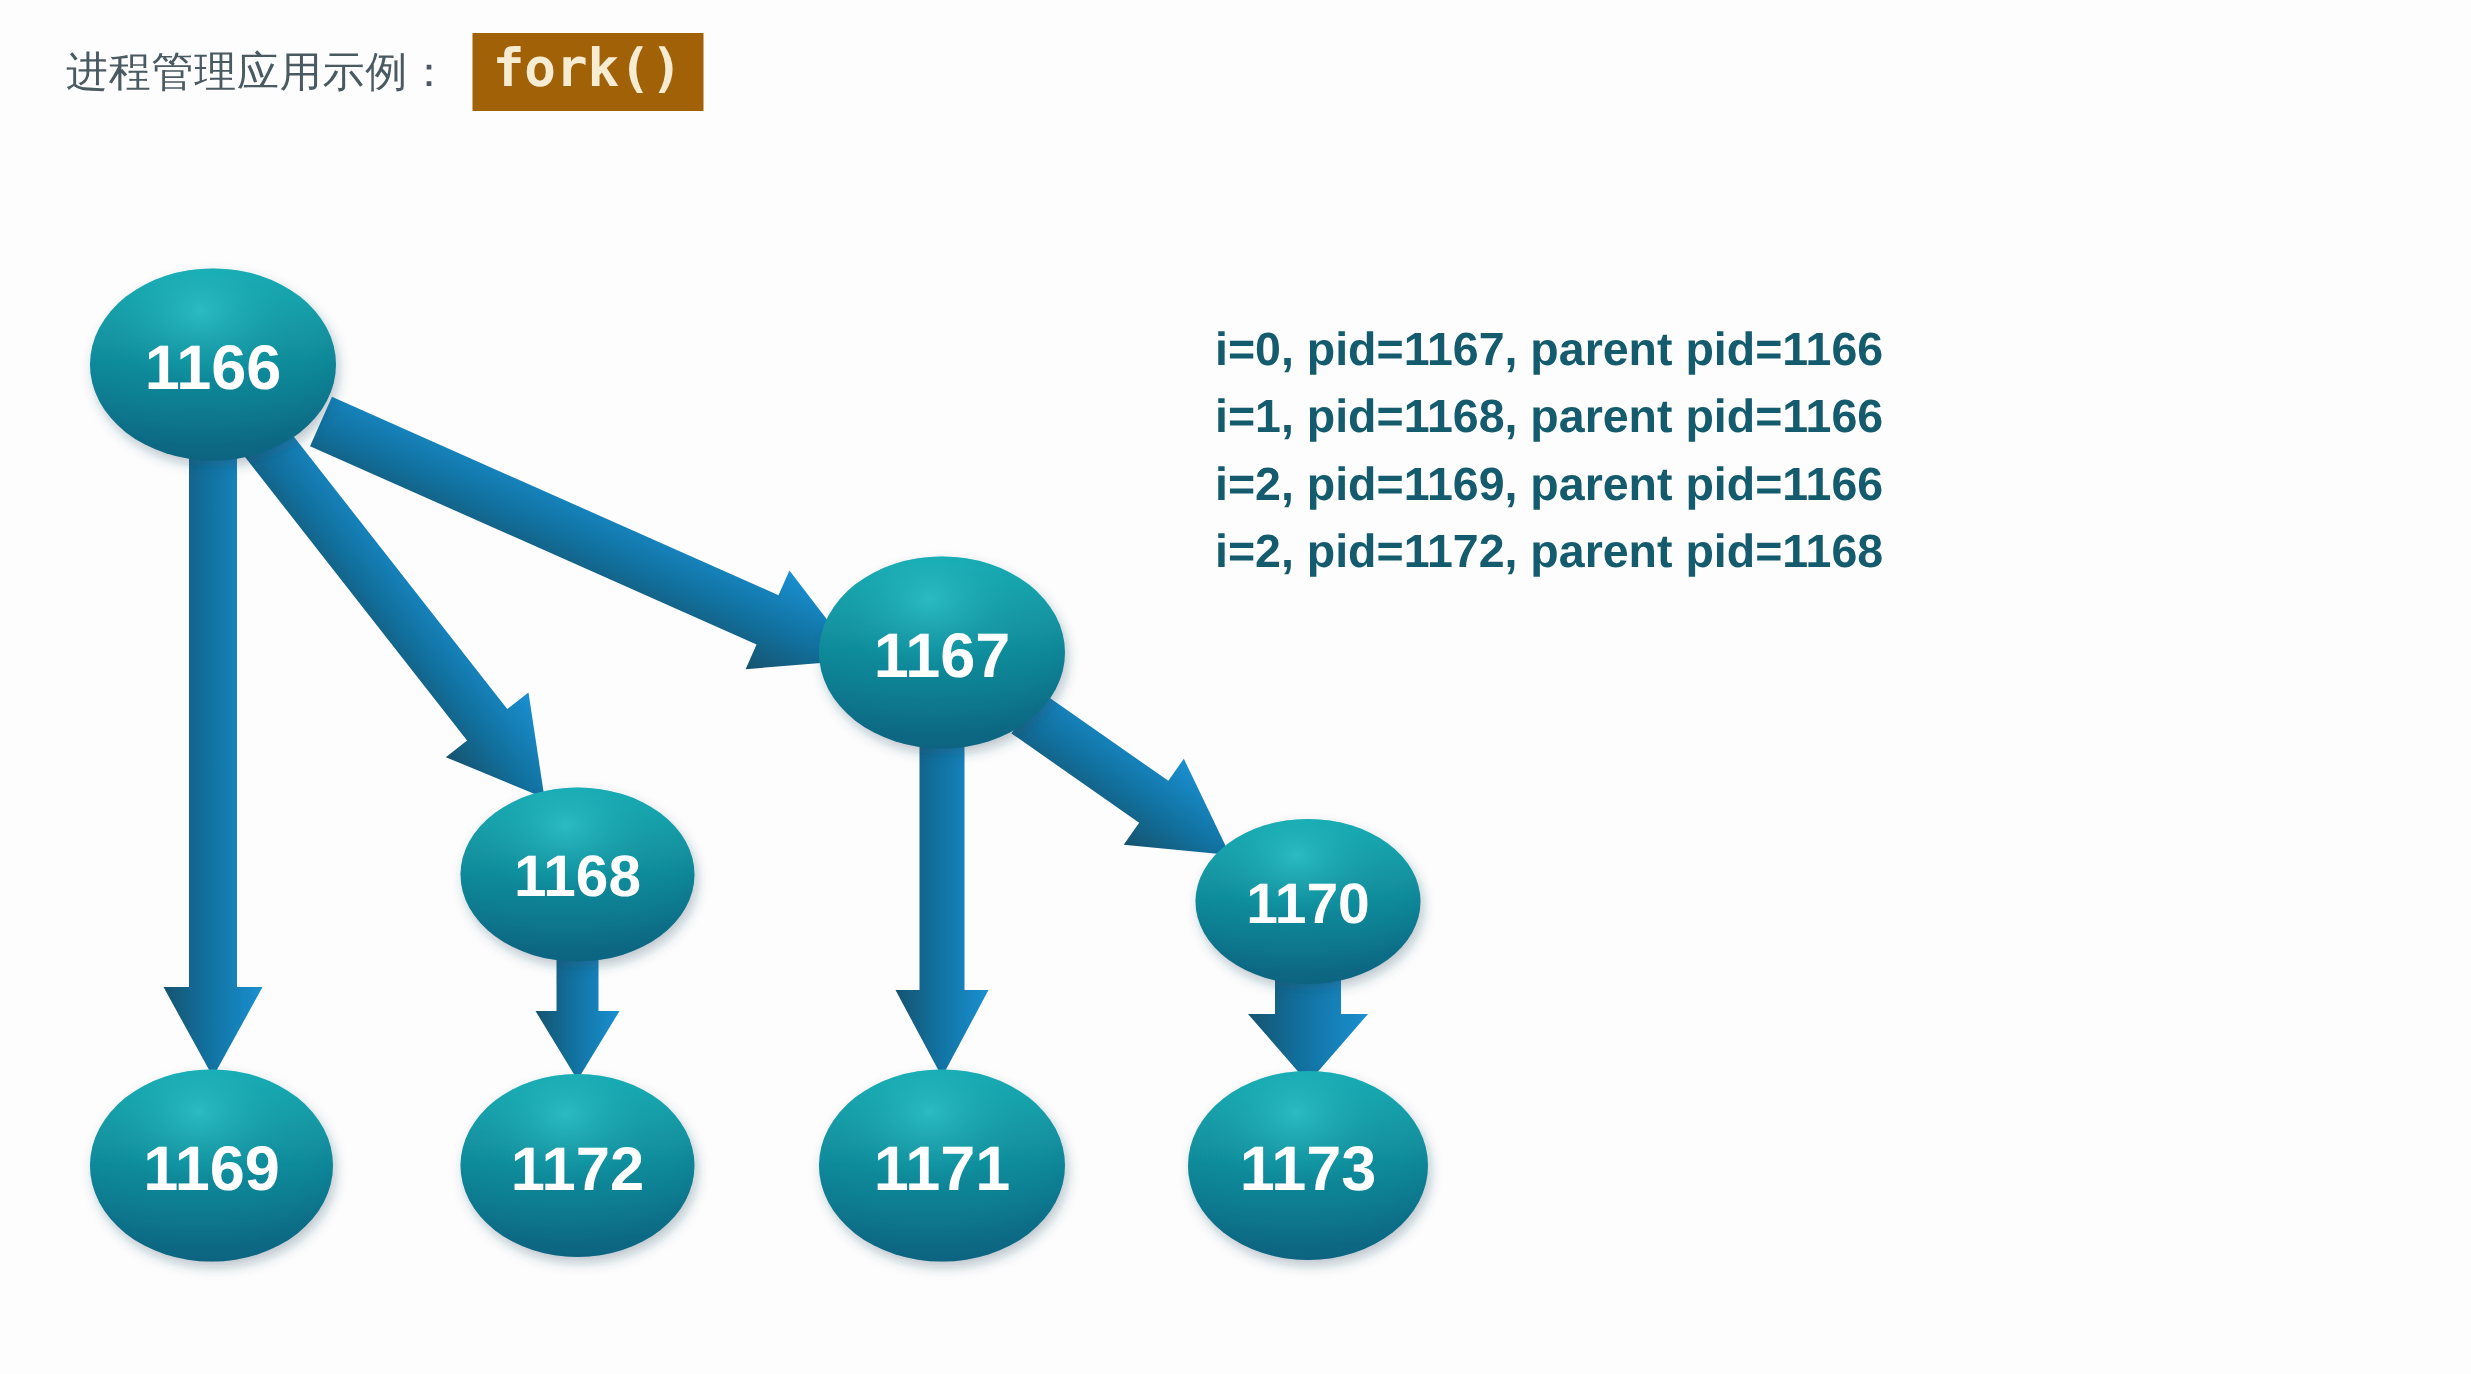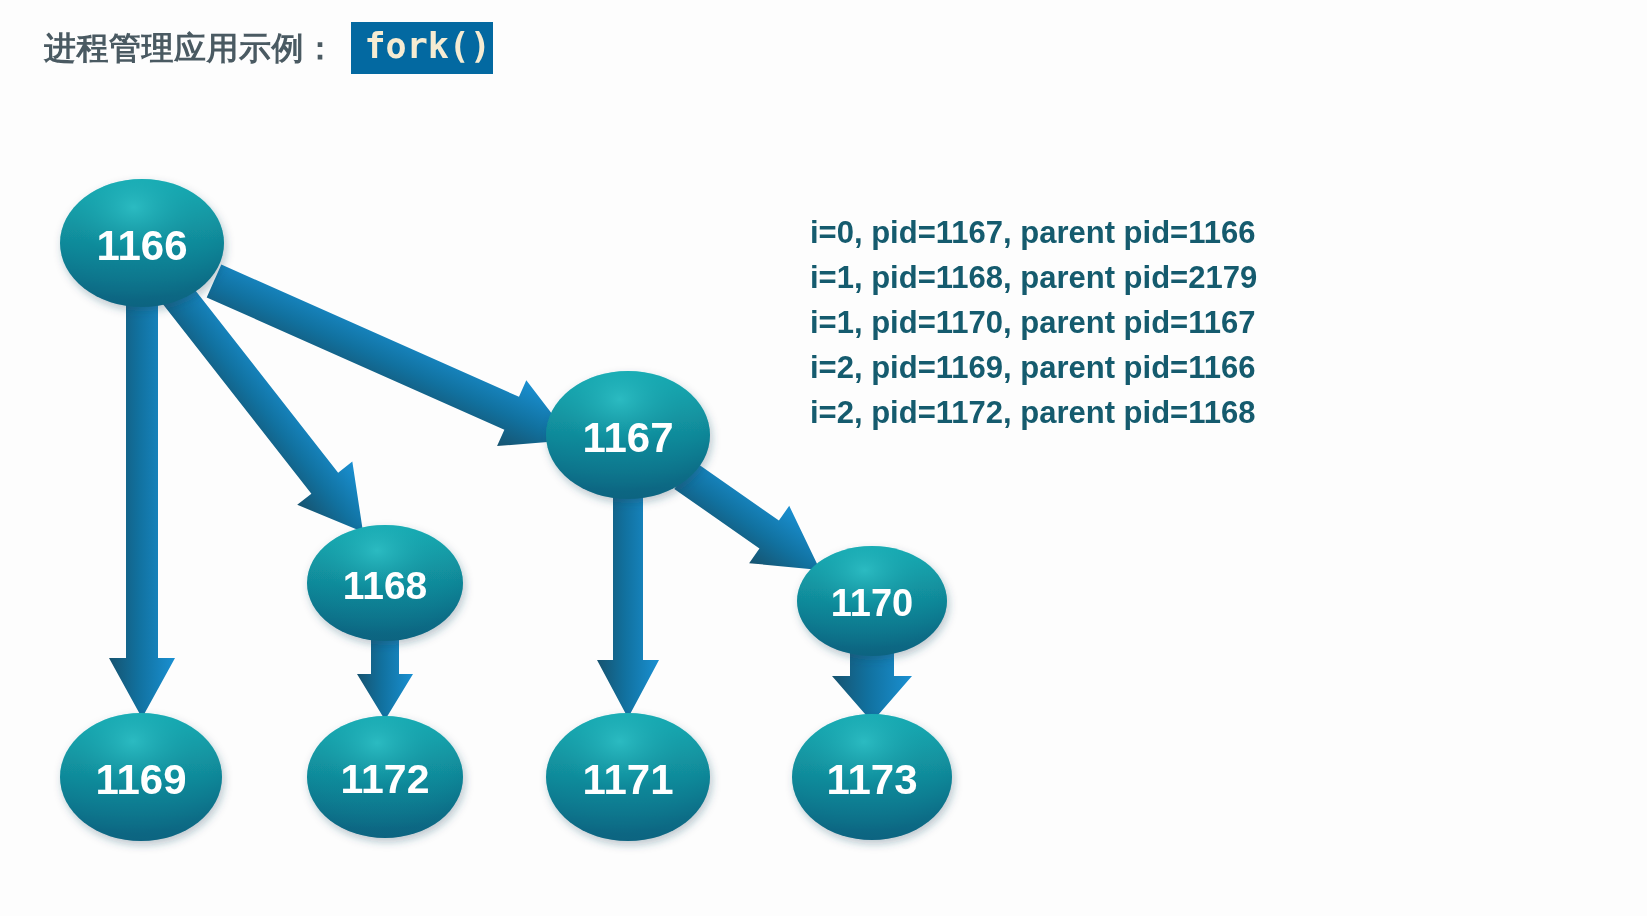--- a/index.html
+++ b/index.html
@@ -20,34 +20,34 @@
   #title-bar {
     position: absolute;
     left: 44px;
     top: 22px;
     display: flex;
     align-items: center;
     gap: 0px;
     white-space: nowrap;
   }
   #title-text {
-    font-size: 32px;
-    font-weight: bold;
+    font-size: 28px;
+    font-weight: normal;
     color: #4a5a62;
     letter-spacing: 0.5px;
     line-height: 1;
   }
   #title-code-badge {
     display: inline-block;
-    background: #0369a1;
+    background: #a16207;
     color: #f6ecd2;
     font-family: "DejaVu Sans Mono", "Liberation Mono", monospace;
     font-size: 35px;
     font-weight: bold;
-    padding: 6px 2px 9px 14px;
+    padding: 6px 14px 9px 14px;
     line-height: 1.05;
     margin-left: 14px;
   }
 
   
   #output-log {
     position: absolute;
     left: 810px;
     top: 166px;
     color: #155b6e;
@@ -152,17 +152,16 @@
       <g>
         <ellipse cx="872" cy="777" rx="80" ry="63" fill="url(#nodeGrad)" filter="url(#softShadow)"></ellipse>
         <ellipse cx="872" cy="777" rx="80" ry="63" fill="url(#nodeSheen)"></ellipse>
         <text class="node-label" x="872" y="779" font-size="42">1173</text>
       </g>
     </g>
 </svg>
 
 <div id="output-log">
     <span class="log-line">i=0, pid=1167, parent pid=1166</span>
-    <span class="log-line">i=1, pid=1168, parent pid=2179</span>
-    <span class="log-line">i=1, pid=1170, parent pid=1167</span>
+    <span class="log-line">i=1, pid=1168, parent pid=1166</span>
     <span class="log-line">i=2, pid=1169, parent pid=1166</span>
     <span class="log-line">i=2, pid=1172, parent pid=1168</span>
   </div>
 
 </body></html>

